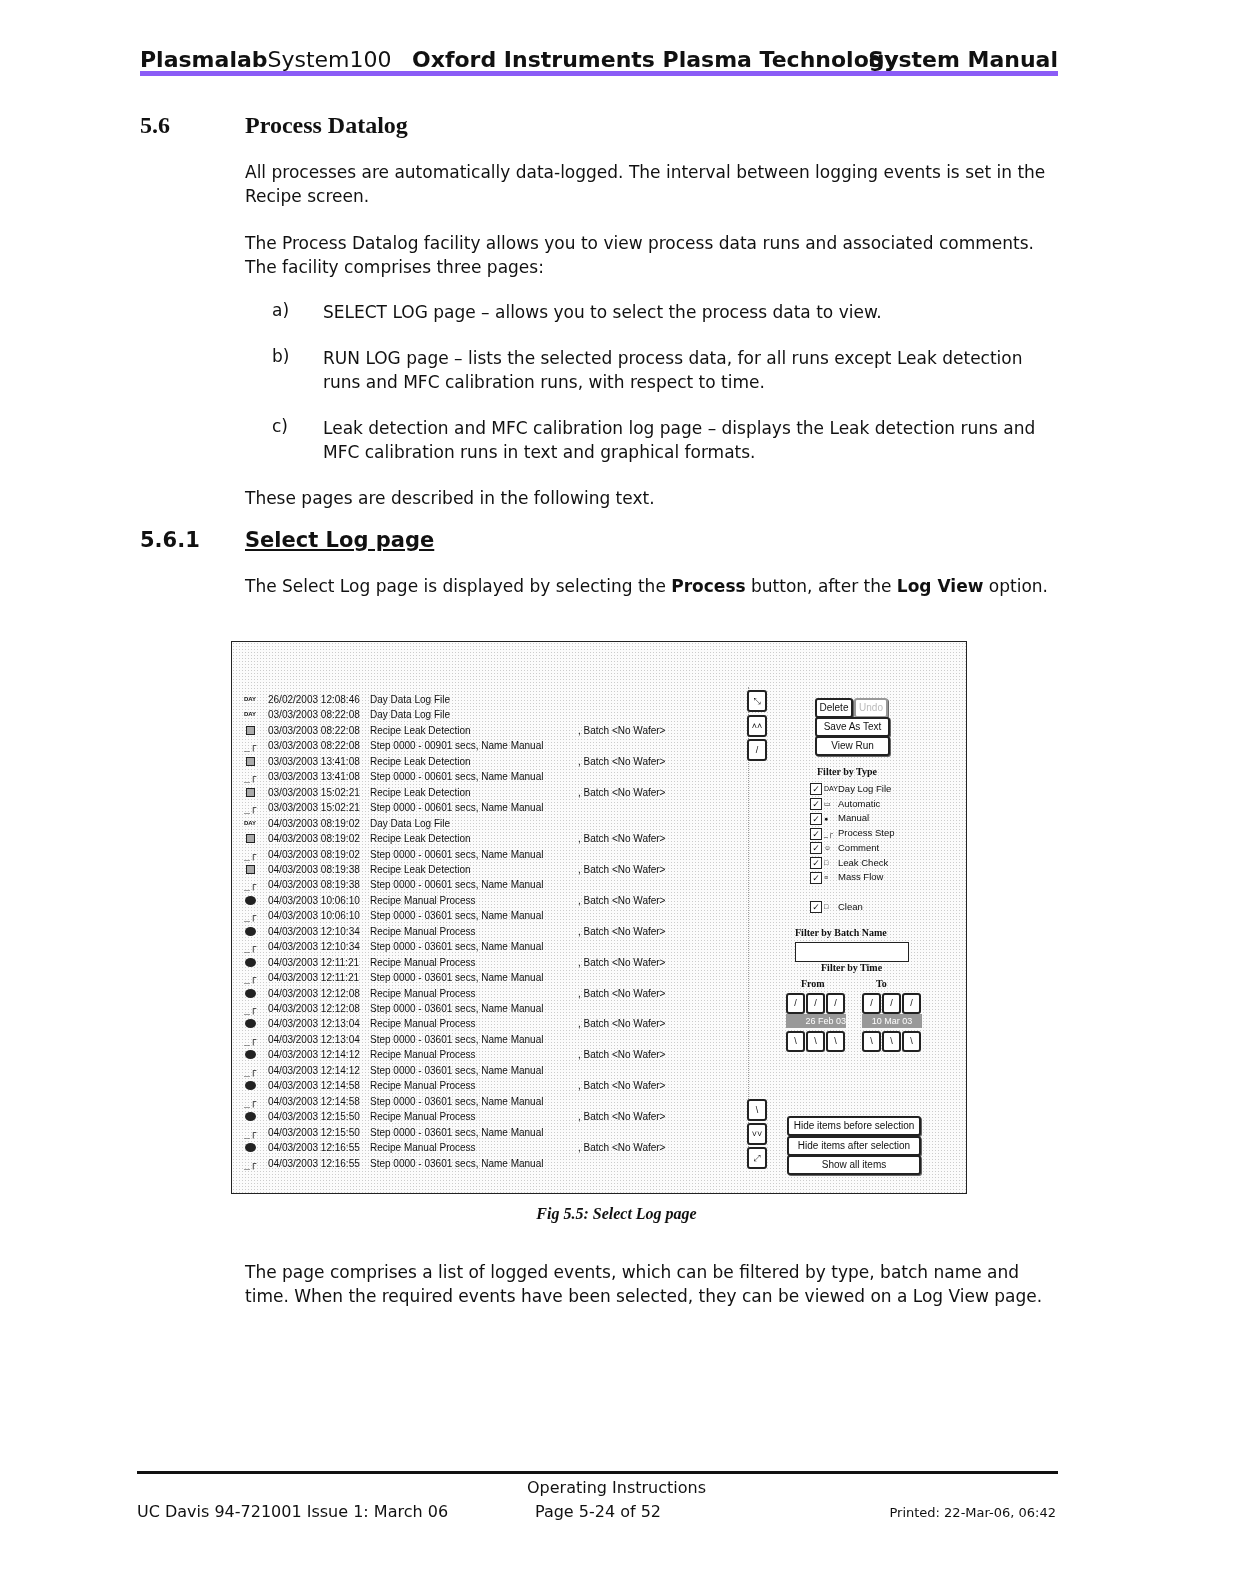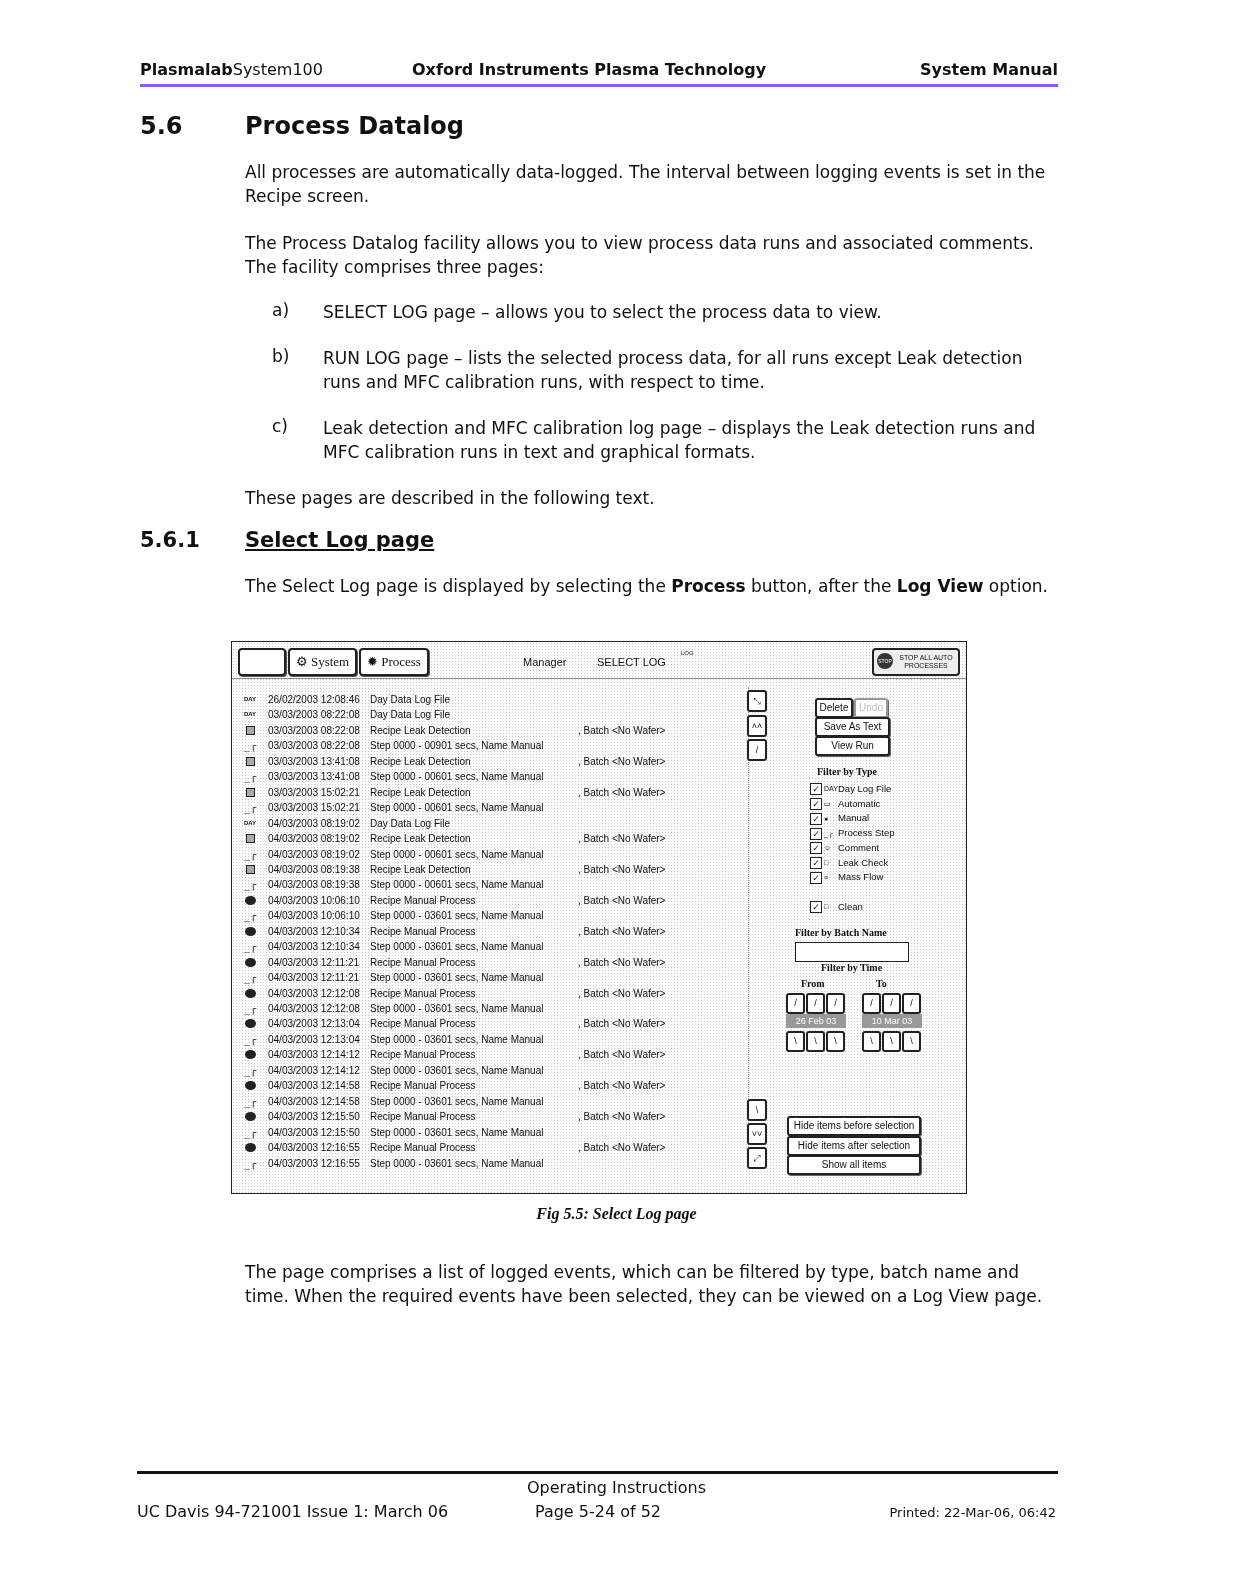--- a/index.html
+++ b/index.html
@@ -1,25 +1,25 @@
 <!DOCTYPE html>
 <html><head>
   <meta charset="utf-8">
   <style>
     html, body { margin: 0; padding: 0; background: #ffffff; }
     body { width: 1233px; height: 1591px; position: relative; font-family: "DejaVu Sans", sans-serif; color: #111; overflow: hidden; }
 
     
-    .hdr { position: absolute; top: 58px; left: 140px; width: 918px; height: 26px; border-bottom: 3px solid #8b5cf6; font-size: 16px; }
+    .hdr { position: absolute; top: 45px; left: 140px; width: 918px; height: 26px; border-bottom: 5px solid #8b5cf6; font-size: 22px; }
     .hdr .l { position: absolute; left: 0; top: 2px; }
     .hdr .l b { font-weight: bold; }
     .hdr .c { position: absolute; left: 272px; top: 2px; font-weight: bold; }
     .hdr .r { position: absolute; right: 0; top: 2px; font-weight: bold; }
 
-    h1.sec { position: absolute; margin: 0; font-size: 24px; font-weight: bold; }
+    h1.sec { position: absolute; margin: 0; font-size: 24px; font-weight: bold; font-family: Liberation Serif, serif; }
     h2.sub { position: absolute; margin: 0; font-size: 21px; font-weight: bold; }
     .num { position: absolute; left: 140px; }
     .p { position: absolute; left: 245px; width: 820px; font-size: 17px; line-height: 24px; margin: 0; }
     .li-mark { position: absolute; left: 272px; font-size: 17px; }
     .li-txt { position: absolute; left: 323px; width: 740px; font-size: 17px; line-height: 24px; margin: 0; }
 
     
     .fig { position: absolute; left: 231px; top: 641px; width: 734px; height: 551px; border: 1px solid #222; background: #fbfbfb; overflow: hidden;
       background-image: radial-gradient(#ccc 0.6px, transparent 0.7px); background-size: 3px 3px; font-family: "Liberation Sans", sans-serif; }
     .topbar { position: absolute; left: 0; top: 0; width: 100%; height: 36px; border-bottom: 1px solid #888; }
@@ -79,32 +79,20 @@
 <span class="li-mark" style="top:416px;">c)</span>
 <p class="li-txt" style="top:416px;">Leak detection and MFC calibration log page – displays the Leak detection runs and MFC calibration runs in text and graphical formats.</p>
 
 <p class="p" style="top:486px;">These pages are described in the following text.</p>
 
 <h2 class="sub num" style="top:528px;">5.6.1</h2>
 <h2 class="sub" style="top:528px; left:245px;text-decoration:underline;">Select Log page</h2>
 <p class="p" style="top:574px;"><span>The Select Log page is displayed by selecting the </span><b>Process</b><span> button, after the </span><b>Log View</b><span> option.</span></p>
 
 <div class="fig">
-  <div class="topbar">
-    <div class="tbtn" style="left:6px; width:32px;"></div>
-    <div class="tbtn" style="left:56px;"><span>⚙</span> <span>System</span></div>
-    <div class="tbtn" style="left:127px;"><span>✹</span> <span>Process</span></div>
-    <span class="toplabel" style="left:291px;">Manager</span>
-    <span class="toplabel" style="left:365px;">SELECT LOG</span>
-    <span class="toplabel" style="left:449px; top:8px; font-size:6px;">LOG</span>
-    <div class="stopbtn">
-      <span class="stopicon">STOP</span>
-      <span class="stoptxt">STOP ALL AUTO PROCESSES</span>
-    </div>
-  </div>
 
   <div id="log-list">
       <div class="logrow" style="top: 50px;">
         <span class="ic ic-day">DAY</span>
         <span class="dt">26/02/2003 12:08:46</span>
         <span class="ds">Day Data Log File</span>
         <span class="bt"></span>
       </div>
       <div class="logrow" style="top: 65.45px;">
         <span class="ic ic-day">DAY</span>
@@ -320,21 +308,21 @@
   <span class="ftitle" style="left:569px; top:336px;">From</span>
   <span class="ftitle" style="left:644px; top:336px;">To</span>
 
   <div class="spin" style="left:554px; top:351px;">/</div>
   <div class="spin" style="left:574px; top:351px;">/</div>
   <div class="spin" style="left:594px; top:351px;">/</div>
   <div class="spin" style="left:630px; top:351px;">/</div>
   <div class="spin" style="left:650px; top:351px;">/</div>
   <div class="spin" style="left:670px; top:351px;">/</div>
 
-  <div class="datelbl" style="left:554px; top:372px;">26 Feb 03</div>
+  <div class="datelbl" style="left:554px; top:372px;text-align:right;">26 Feb 03</div>
   <div class="datelbl" style="left:630px; top:372px;">10 Mar 03</div>
 
   <div class="spin" style="left:554px; top:389px;">\</div>
   <div class="spin" style="left:574px; top:389px;">\</div>
   <div class="spin" style="left:594px; top:389px;">\</div>
   <div class="spin" style="left:630px; top:389px;">\</div>
   <div class="spin" style="left:650px; top:389px;">\</div>
   <div class="spin" style="left:670px; top:389px;">\</div>
 
   <div class="rbtn" style="left:555px; top:474px; width:130px;text-align:center;">Hide items before selection</div>

